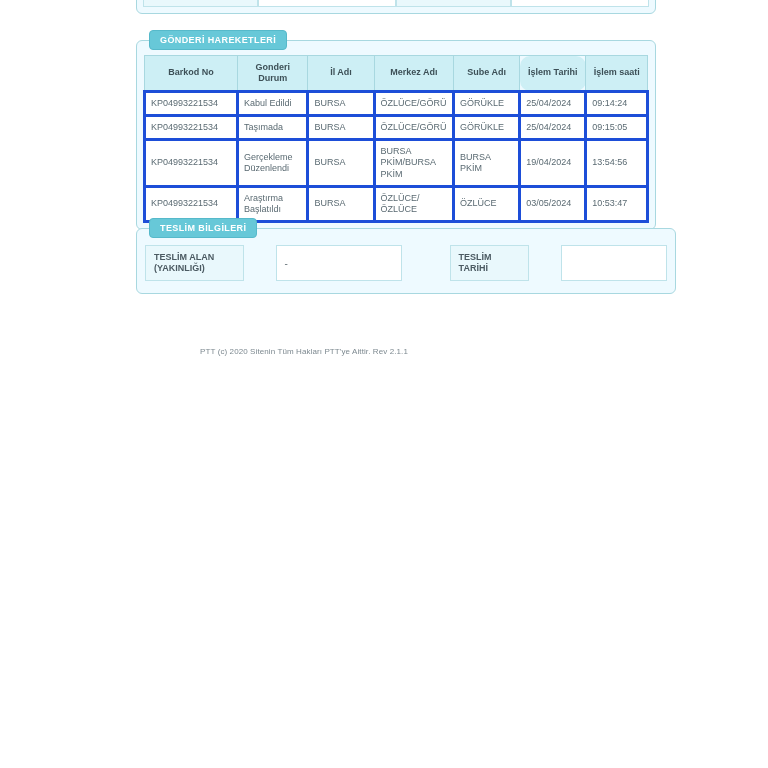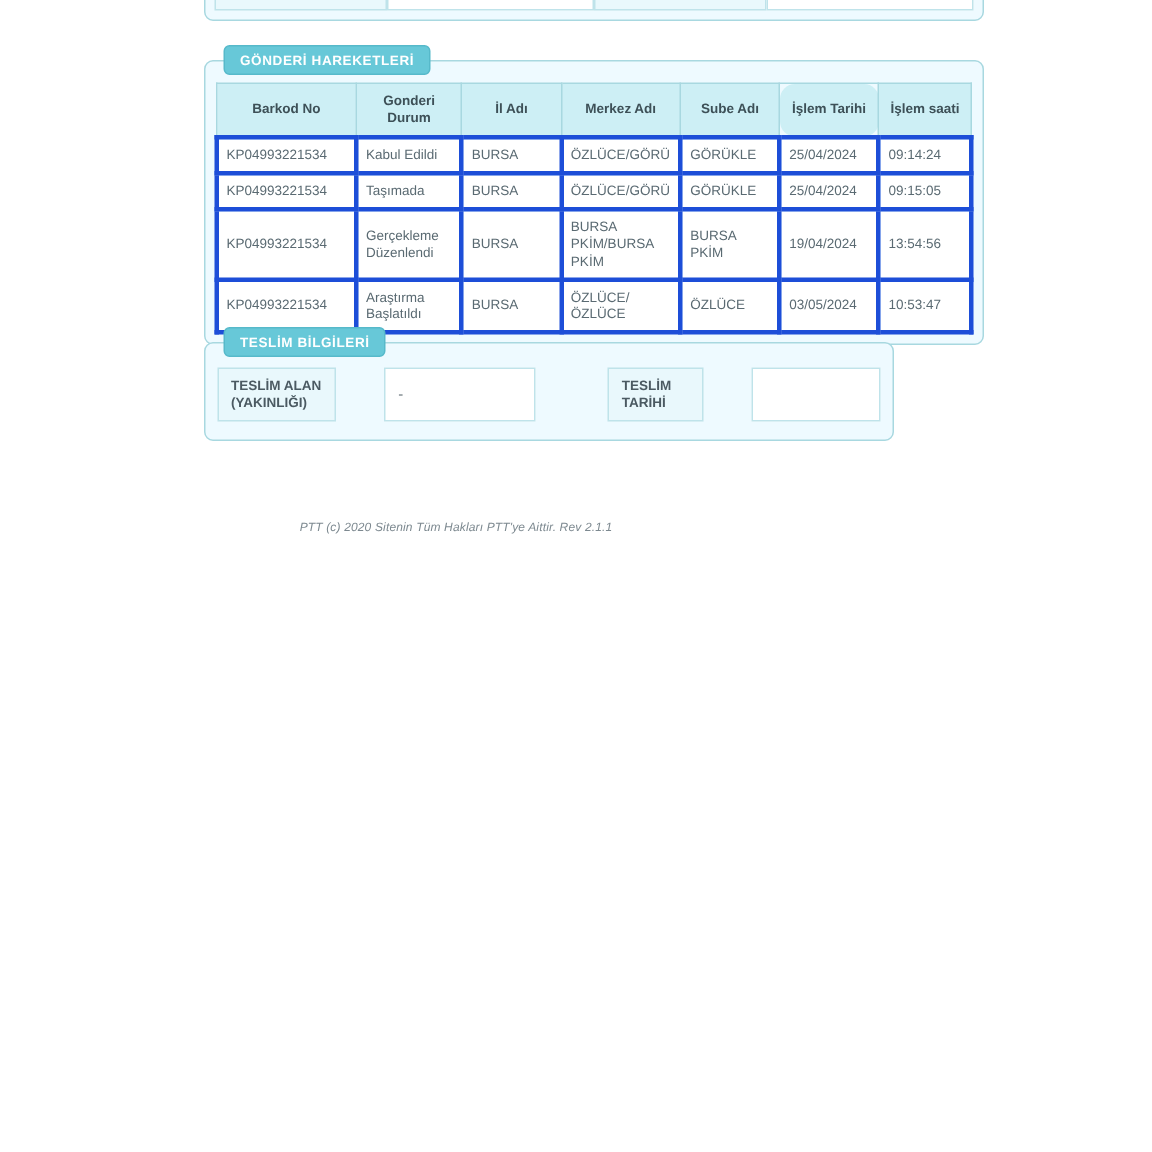--- a/index.html
+++ b/index.html
@@ -128,21 +128,21 @@
   .col-il     { width: 13%; }
   .col-merkez { width: 16%; }
   .col-sube   { width: 13%; }
   .col-tarih  { width: 13%; border-radius: 10px; }
   .col-saat   { width: 12%; }
 
   
   .panel-delivery {
     left: 136px;
     top: 228px;
-    width: 460px;
+    width: 540px;
     padding: 16px 8px 12px 8px;
   }
   .delivery-row {
     display: flex;
     width: 100%;
     gap: 32px;
   }
   .d-cell {
     border: 1px solid #bfe3ea;
     box-sizing: border-box;
@@ -171,21 +171,20 @@
   
   .footer {
     position: absolute;
     top: 347px;
     left: 0;
     width: 608px;
     text-align: center;
     font-size: 8px;
     color: #7d8990;
     letter-spacing: .1px;
-    font-style: italic;
   }
 </style>
 </head>
 <body>
 
 <div class="page">
 
   <div class="top-panel">
     <div class="grid-row">
       <div class="cell label c-25">ÖN GÖRÜLEN TES. TAR</div>

